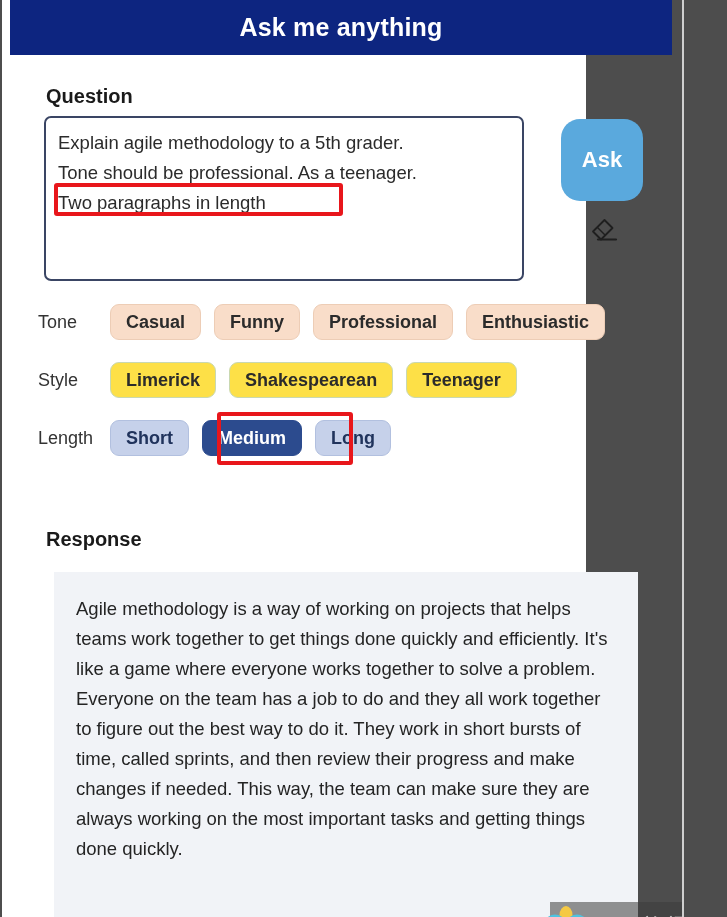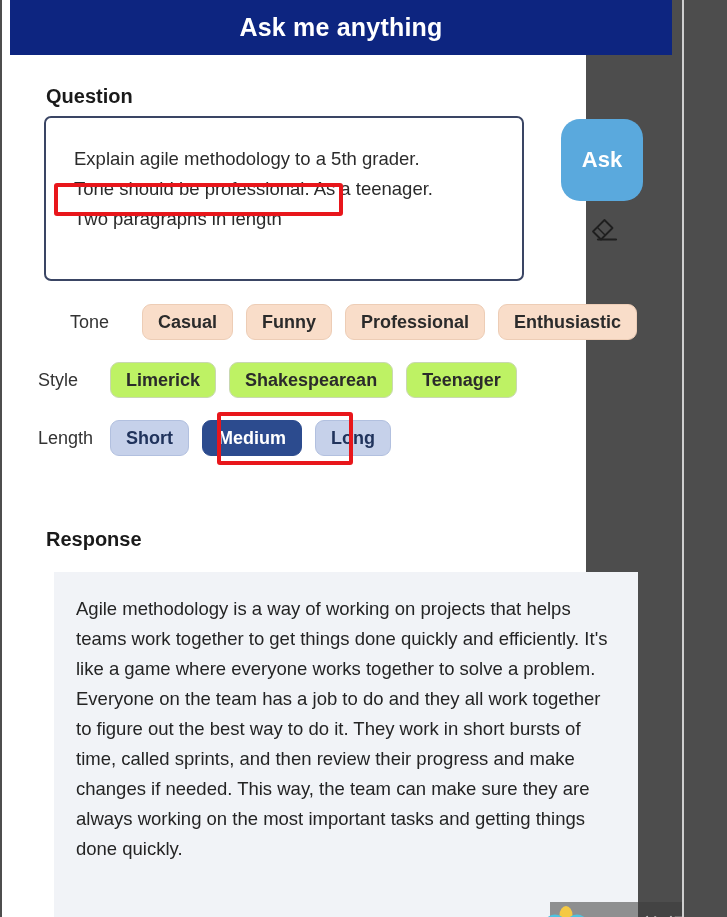--- a/index.html
+++ b/index.html
@@ -84,21 +84,21 @@
     border-radius: 7px;
     background: #ffffff;
     box-sizing: border-box;
     padding: 10px 12px 0 12px;
   }
   #question-text {
     font-size: 18.5px;
     line-height: 30px;
     color: #2b2b2b;
     white-space: pre-line;
-    margin: 16px;
+    margin: 0;
   }
 
   
   .annotation-rect {
     position: absolute;
     border: 4px solid #e8161b;
     border-radius: 3px;
     box-sizing: border-box;
     pointer-events: none;
   }
@@ -128,21 +128,21 @@
     width: 34px; height: 30px;
     cursor: pointer;
   }
 
   
   .option-row {
     position: absolute;
     display: flex;
     align-items: center;
   }
-  #row-tone   { left: 36px; top: 249px; margin-left: 32px; }
+  #row-tone   { left: 36px; top: 249px; }
   #row-style  { left: 36px; top: 307px; }
   #row-length { left: 36px; top: 365px; }
 
   .row-label {
     font-size: 18px;
     color: #333333;
     width: 72px;
     flex: 0 0 auto;
   }
   .chip {
@@ -155,21 +155,21 @@
     cursor: pointer;
     white-space: nowrap;
     line-height: 1;
   }
   .chip-tone {
     background: #f9ddc9;
     border: 1px solid #edcdb6;
     color: #2b2b2b;
   }
   .chip-style {
-    background: #bef264;
+    background: #fde047;
     border: 1px solid #c9d8b1;
     color: #2b2b2b;
   }
   .chip-length {
     background: #c6d1ea;
     border: 1px solid #b2c0df;
     color: #20335c;
   }
   .chip-length.selected {
     background: #2c4b8e;

